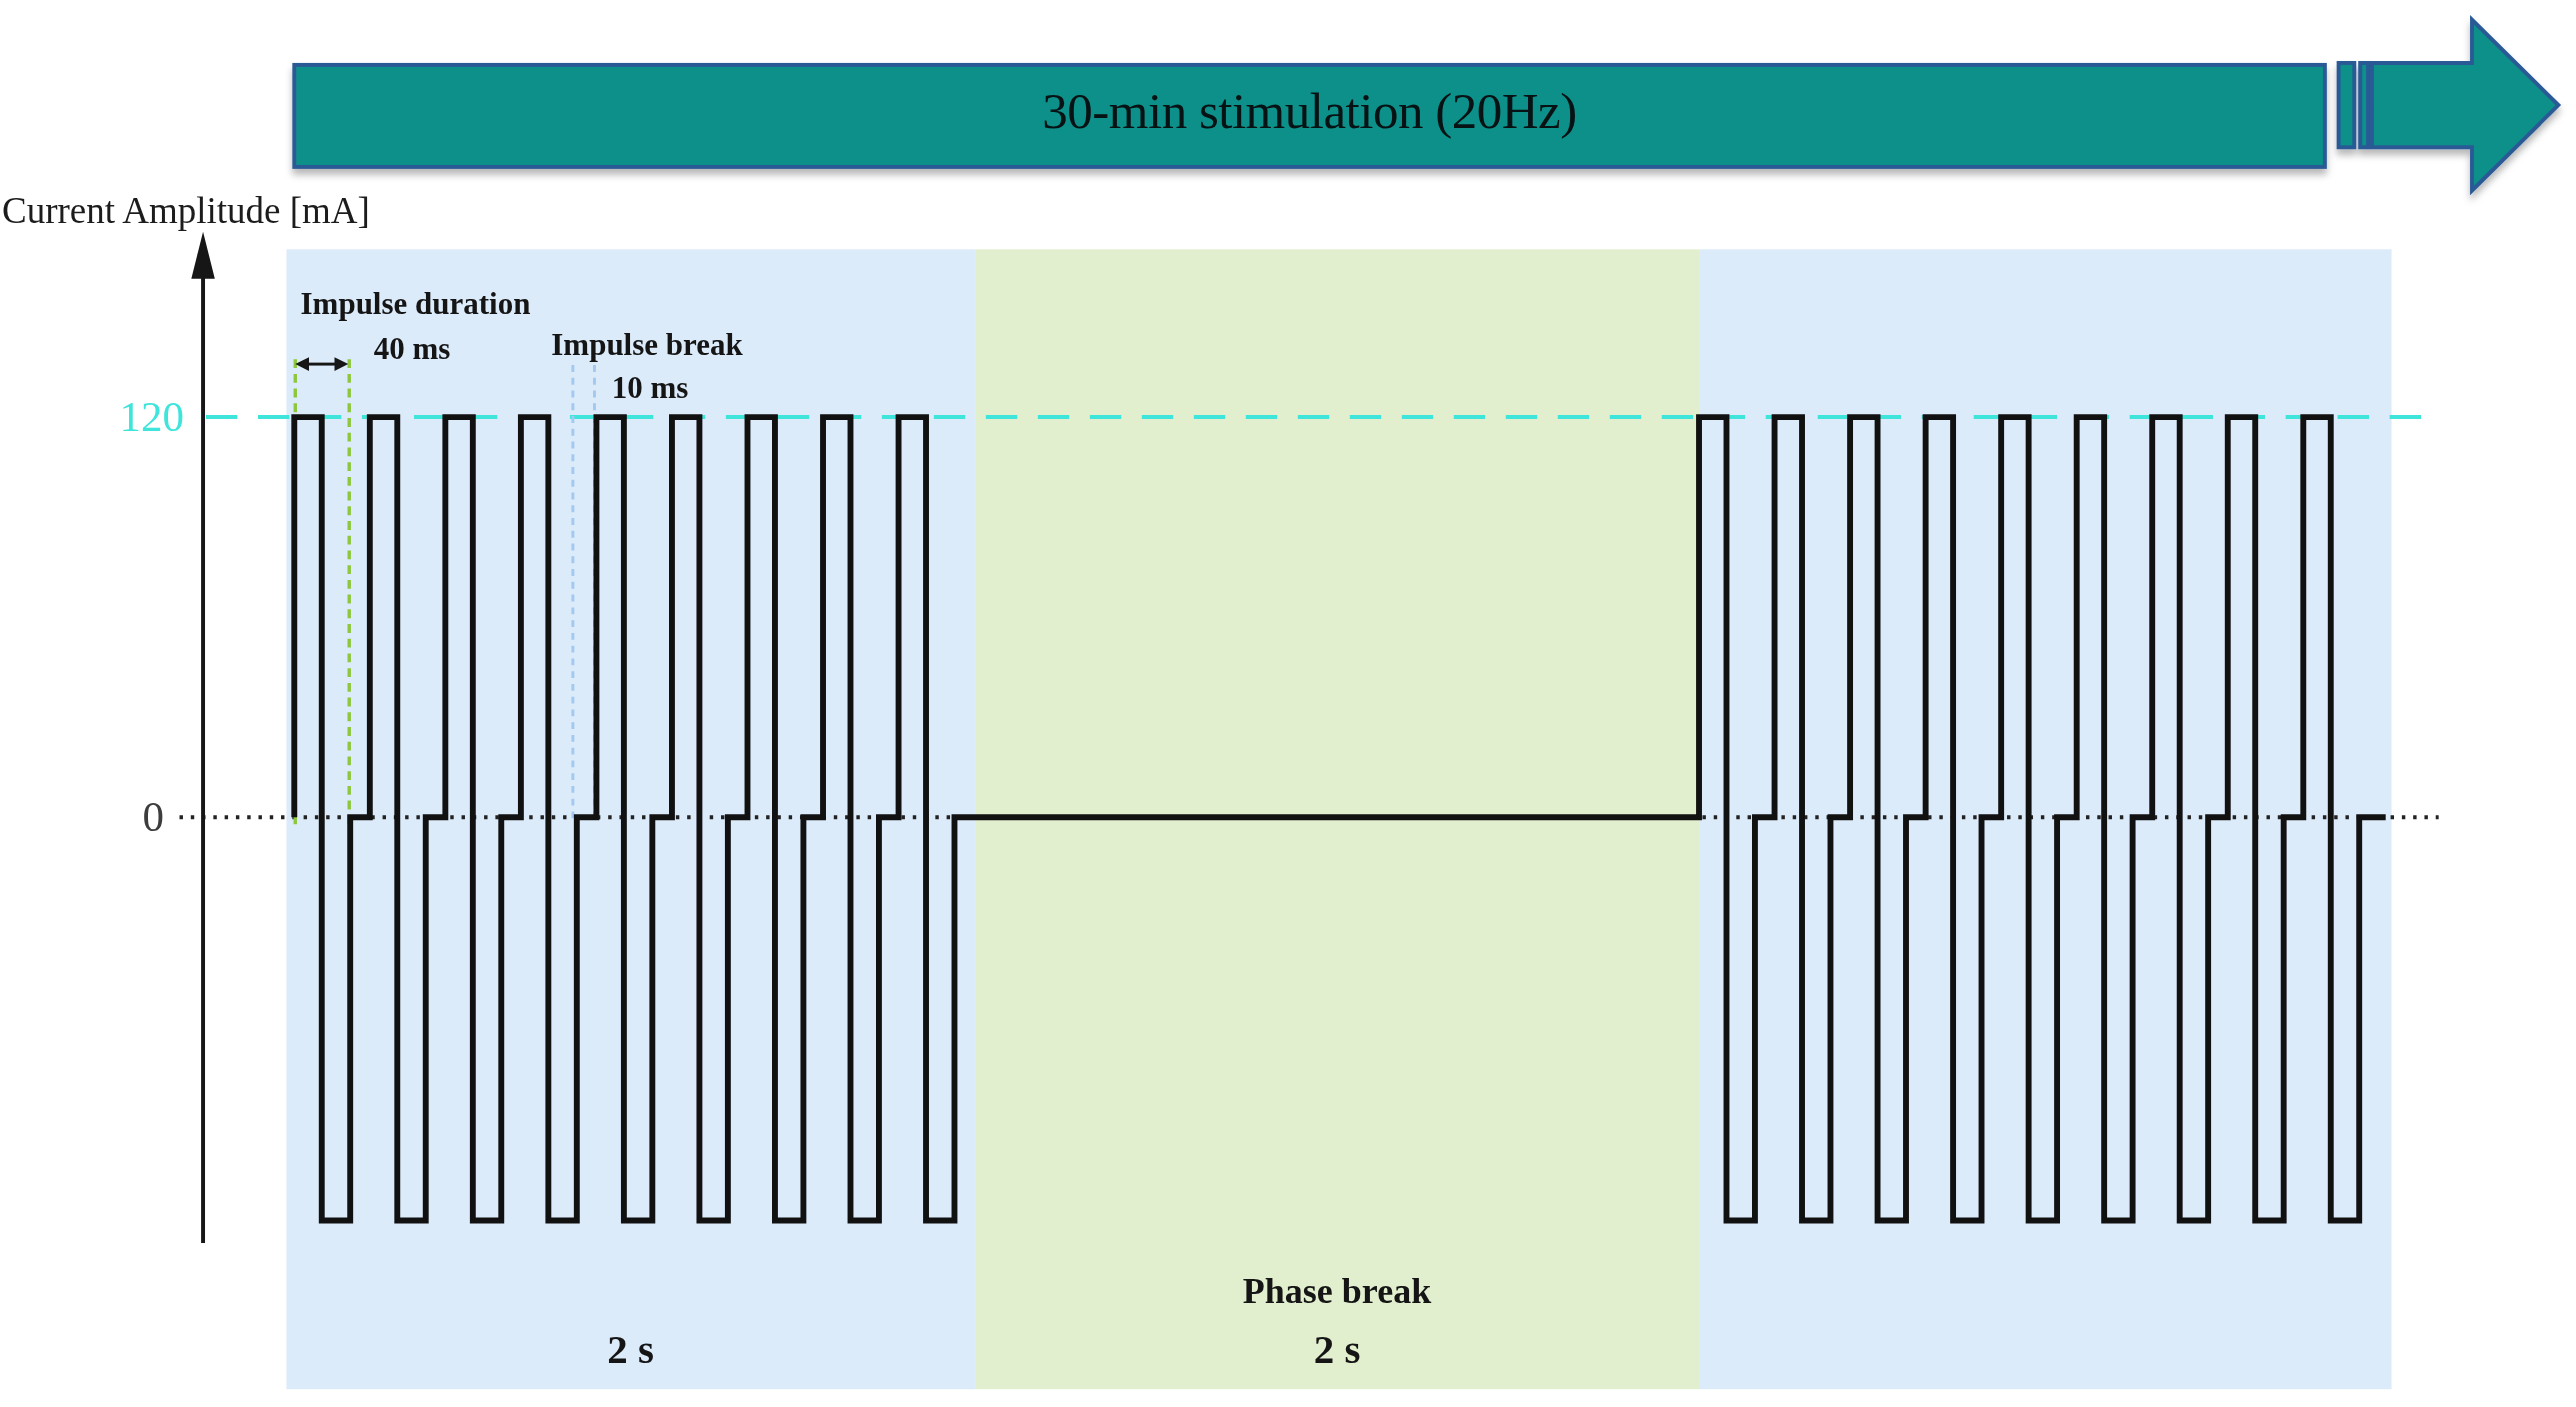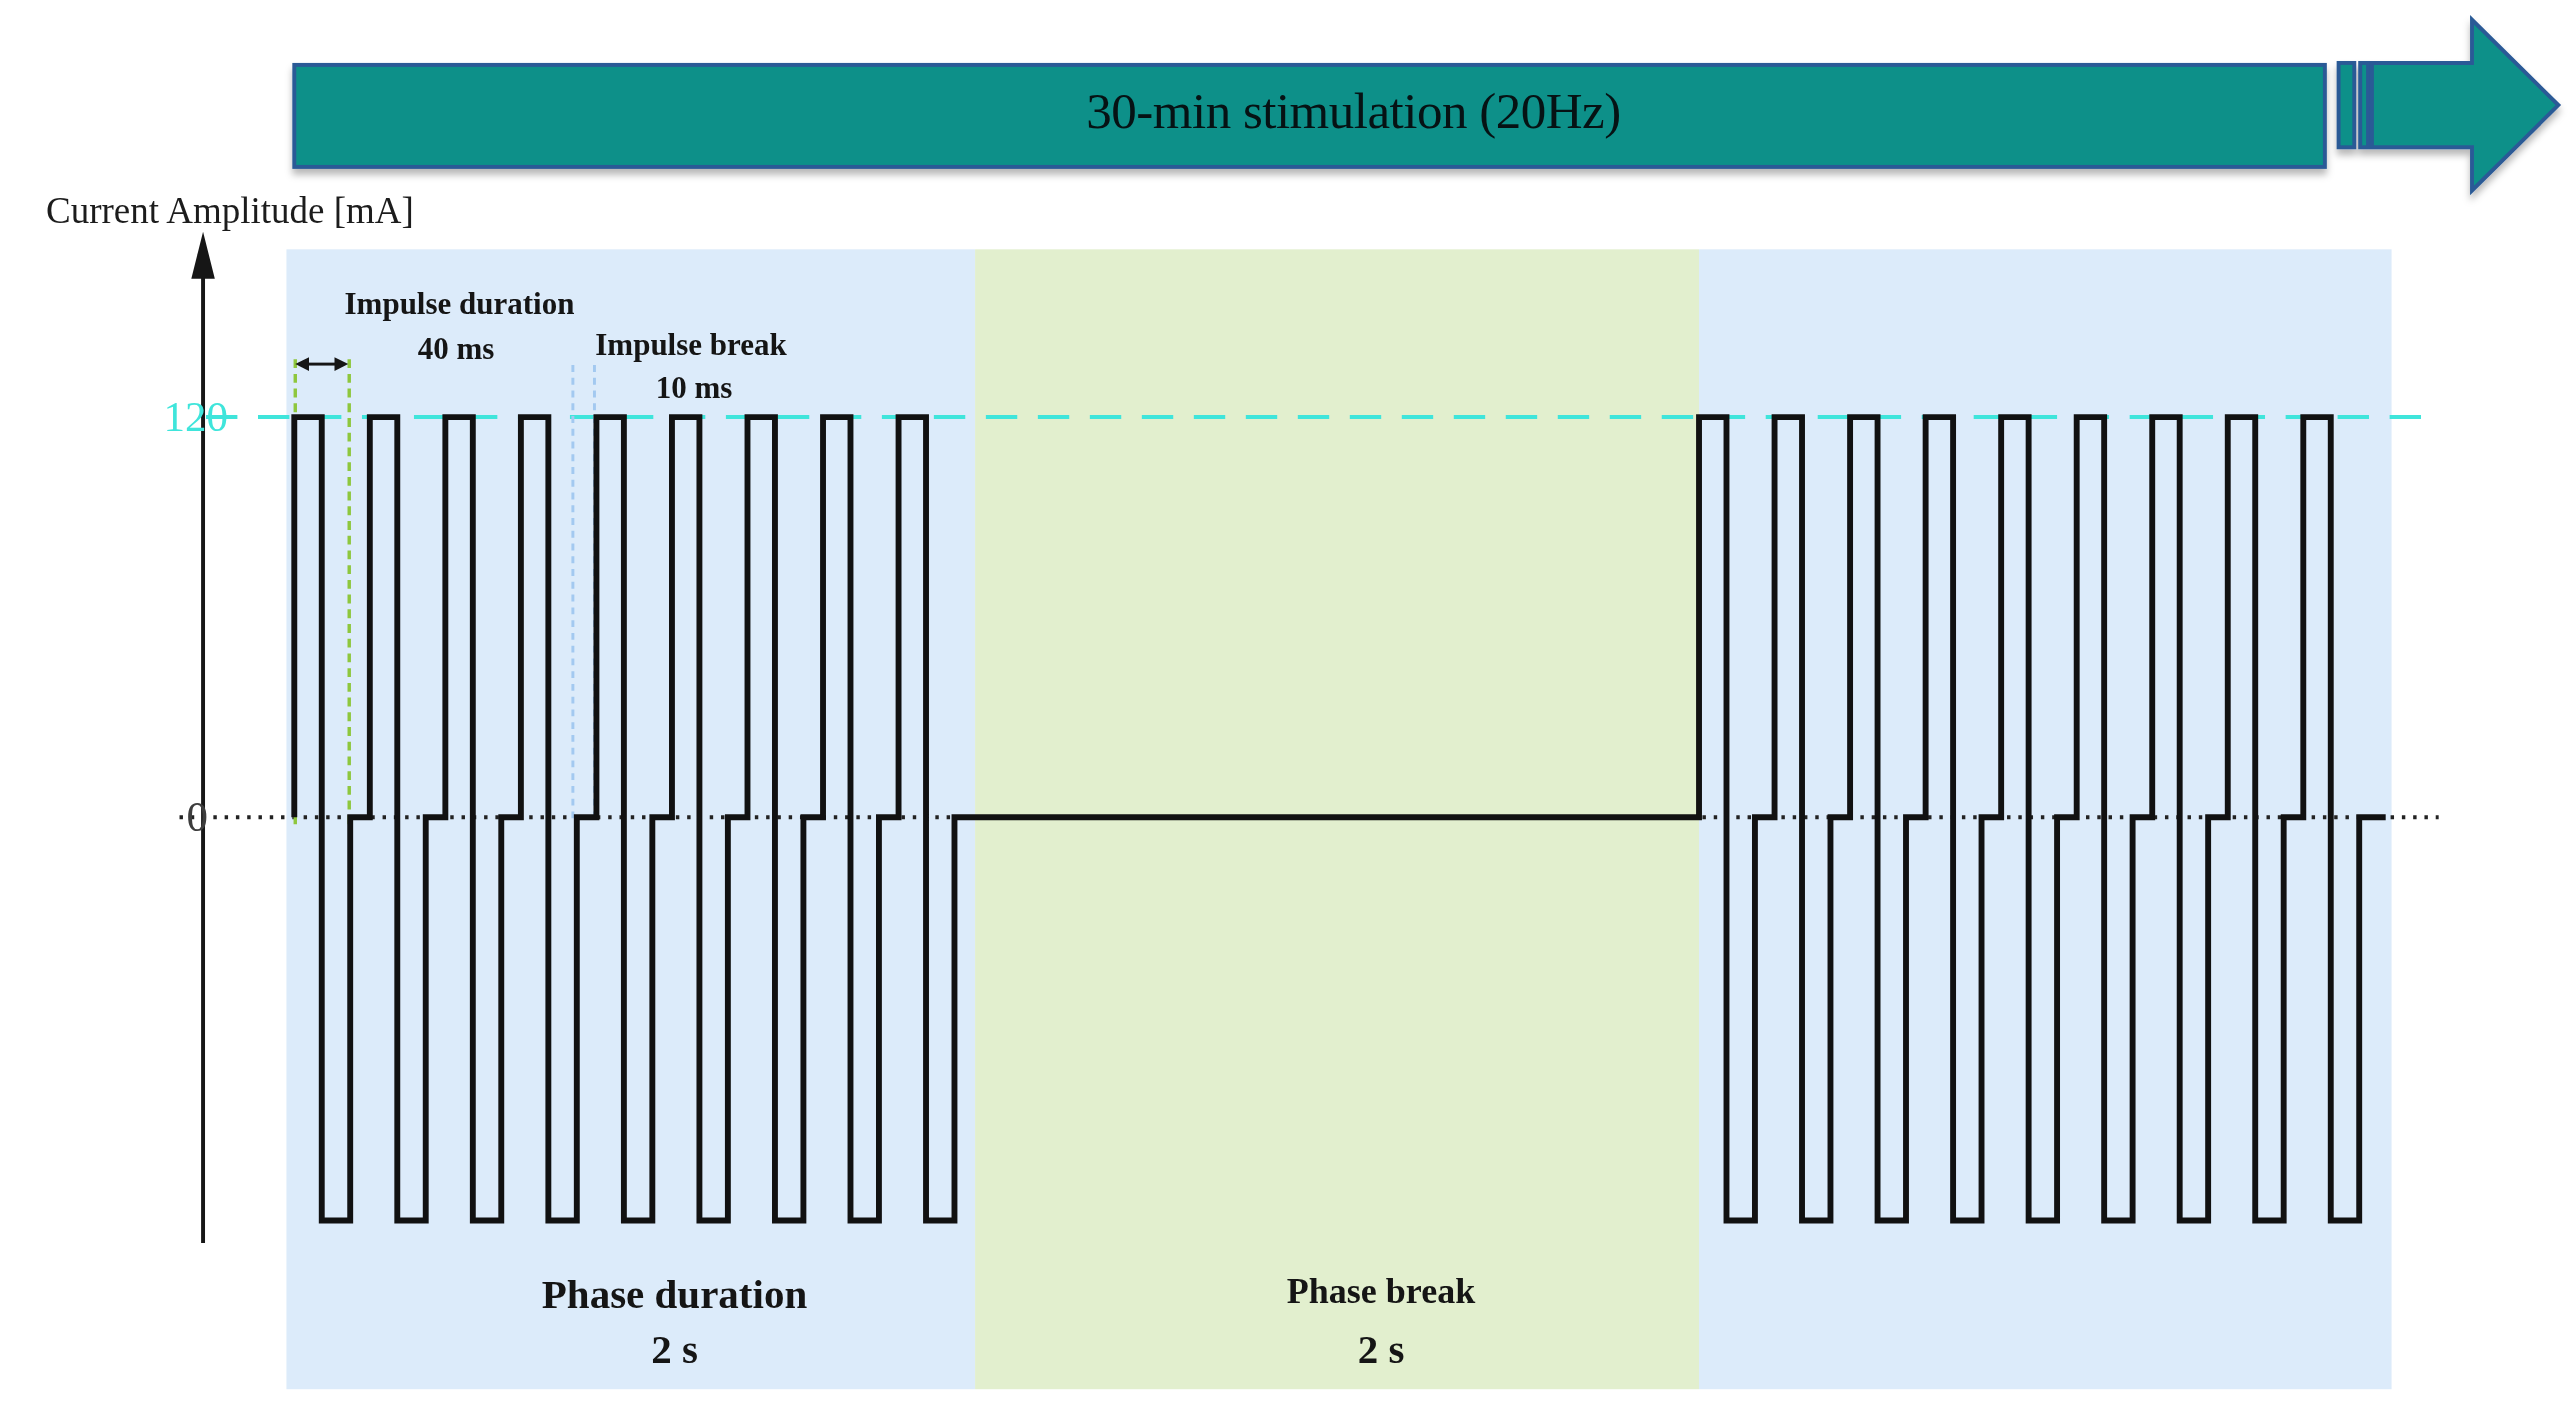--- a/index.html
+++ b/index.html
@@ -2,21 +2,21 @@
 <html style="--banner-fill: #0d9089; --banner-border: #2a5a96; --region-blue: #dcebfa; --region-green: #e2efce; --cyan-line: #3fe5db; --marker-green: #8ec73d; --marker-blue: #a3c9f0; --waveform: #111111; --zero-label: #3d3d3d;"><head>
 <meta charset="utf-8">
 <style>
   html,body{margin:0;padding:0;}
   body{
     width:2576px;height:1408px;position:relative;background:#ffffff;
     font-family:"Liberation Serif","DejaVu Serif",serif;overflow:hidden;
   }
   #stage{position:absolute;left:0;top:0;width:2576px;height:1408px;}
   svg{position:absolute;left:0;top:0;}
-  .txt{position:absolute;line-height:1.05;color:#151515;white-space:nowrap;padding-left:44px;}
+  .txt{position:absolute;line-height:1.05;color:#151515;white-space:nowrap;}
   .center{text-align:center;white-space:normal;}
   .bold{font-weight:bold;}
 
   .banner-title{left:294px;top:85px;width:2031px;font-size:51px;text-align:center;color:#061214;letter-spacing:-0.5px;}
   .axis-title{left:2px;top:192px;font-size:37px;color:#1c1c1c;}
   .tick-high{left:86px;top:394px;width:98px;font-size:43px;text-align:right;color:var(--cyan-line);}
   .tick-zero{left:86px;top:794px;width:78px;font-size:43px;text-align:right;color:var(--zero-label);}
 
   .imp-dur-label{left:278px;top:288px;width:275px;font-size:31px;}
   .imp-dur-value{left:351px;top:333px;width:122px;font-size:31px;}
@@ -86,18 +86,17 @@
   <div class="txt banner-title">30-min stimulation (20Hz)</div>
   <div class="txt axis-title">Current Amplitude [mA]</div>
   <div class="txt tick-high">120</div>
   <div class="txt tick-zero">0</div>
 
   <div class="txt bold center imp-dur-label">Impulse duration</div>
   <div class="txt bold center imp-dur-value">40 ms</div>
   <div class="txt bold center imp-brk-label">Impulse break</div>
   <div class="txt bold center imp-brk-value">10 ms</div>
 
-  <div class="txt bold center phase1-label">Phase duration</div>
   <div class="txt bold center phase1-value">2 s</div>
   <div class="txt bold center phase2-label">Phase break</div>
   <div class="txt bold center phase2-value">2 s</div>
 </div>
 
 
 </body></html>

